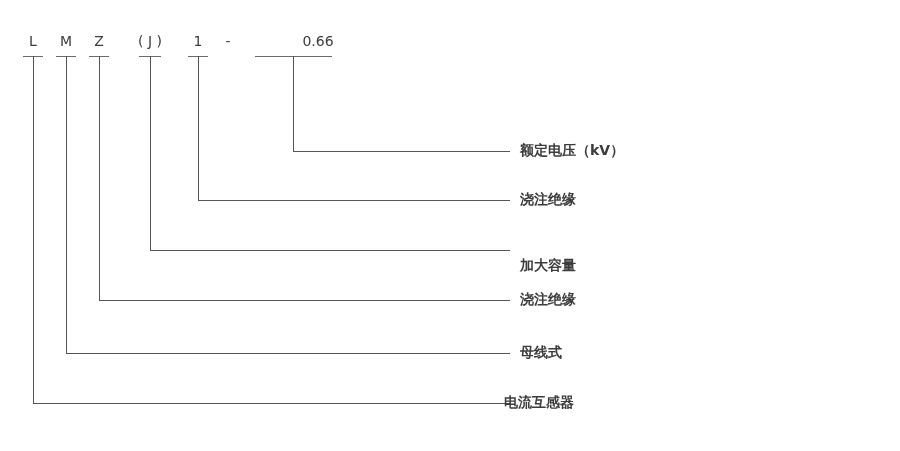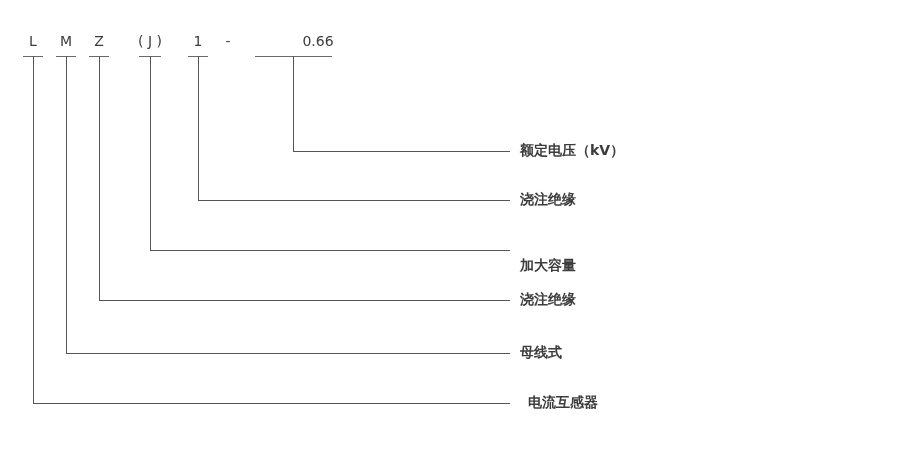--- a/index.html
+++ b/index.html
@@ -88,15 +88,15 @@
   <div class="seg v" style="left:99px; top:56px; height:244px;"></div>
   <div class="seg h" style="left:99px; top:300px; width:411px;"></div>
   <div class="leader-label" style="left:520px; top:290px;">浇注绝缘</div>
 
   <div class="seg v" style="left:66px; top:56px; height:297px;"></div>
   <div class="seg h" style="left:66px; top:353px; width:444px;"></div>
   <div class="leader-label" style="left:520px; top:343px;">母线式</div>
 
   <div class="seg v" style="left:33px; top:56px; height:347px;"></div>
   <div class="seg h" style="left:33px; top:403px; width:477px;"></div>
-  <div class="leader-label" style="left:528px; top:393px;">电流互感器</div>
+  <div class="leader-label" style="left:504px; top:393px;">电流互感器</div>
 
 </div>
 
 </body></html>

